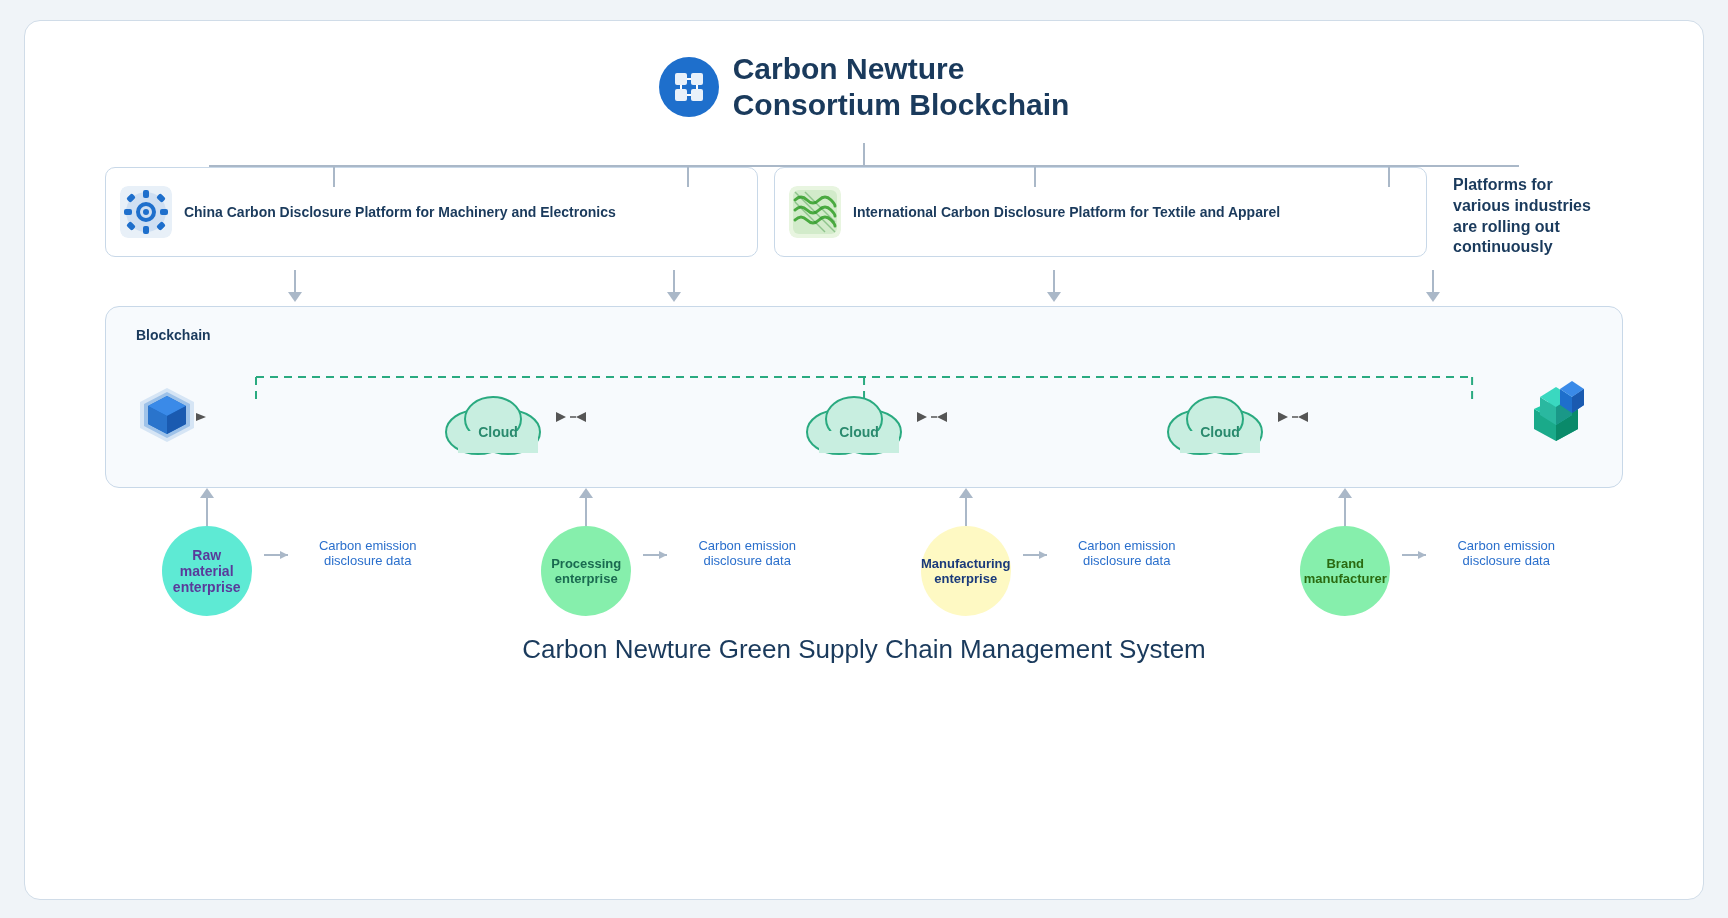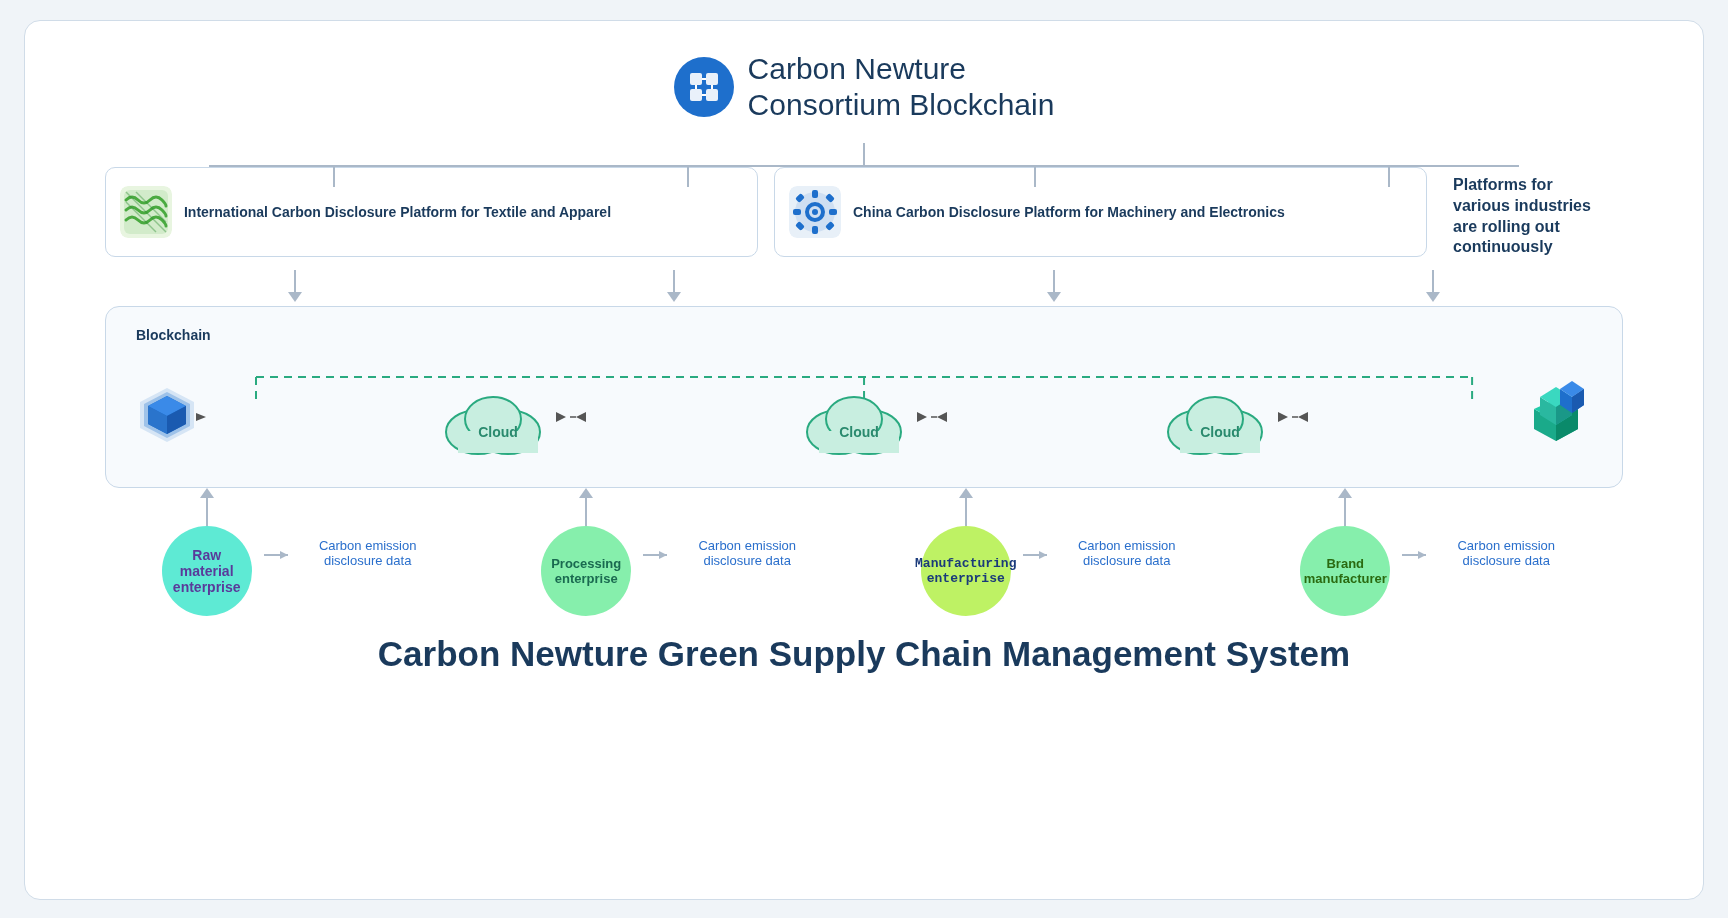--- a/index.html
+++ b/index.html
@@ -42,21 +42,21 @@
       display: flex;
       align-items: center;
       justify-content: center;
     }
     .header-icon svg {
       width: 36px;
       height: 36px;
     }
     .header-title {
       font-size: 30px;
-      font-weight: 400;
+      font-weight: 700;
       color: #1a3a5c;
       line-height: 1.2;
     }
 
     
     .platforms-row {
       display: flex;
       justify-content: space-between;
       align-items: flex-start;
       width: 95%;
@@ -152,22 +152,22 @@
     }
     .up-arrow-line {
       width: 2px;
       height: 28px;
       background: #aab8c8;
     }
 
     
     .footer-title {
       text-align: center;
-      font-size: 35px;
-      font-weight: 700;
+      font-size: 26px;
+      font-weight: 400;
       color: #1a3a5c;
       margin-top: 18px;
     }
   </style>
 </head>
 <body>
 
 <div class="main-container">
 
   <div class="header">
@@ -200,57 +200,57 @@
       <div style="position:absolute;left:63%;top:0;width:2px;height:22px;background:#aab8c8;"></div>
       <div style="position:absolute;left:90%;top:0;width:2px;height:22px;background:#aab8c8;"></div>
     </div>
   </div>
 
   <div class="platforms-row">
 
     <div class="platform-card">
       <div class="platform-card-icon">
         <svg width="52" height="52" viewBox="0 0 52 52">
-          <rect width="52" height="52" rx="8" fill="#e8f5e0"></rect>
-          <rect x="4" y="4" width="44" height="44" rx="6" fill="#5ab850" opacity="0.15"></rect>
-
-          <path d="M6 14 Q12 8 18 14 Q24 20 30 14 Q36 8 42 14 Q46 18 46 20" stroke="#4aaa40" stroke-width="3" fill="none" stroke-linecap="round"></path>
-          <path d="M6 24 Q12 18 18 24 Q24 30 30 24 Q36 18 42 24 Q46 28 46 30" stroke="#4aaa40" stroke-width="3" fill="none" stroke-linecap="round"></path>
-          <path d="M6 34 Q12 28 18 34 Q24 40 30 34 Q36 28 42 34 Q46 38 46 40" stroke="#4aaa40" stroke-width="3" fill="none" stroke-linecap="round"></path>
-
-          <line x1="6" y1="6" x2="46" y2="46" stroke="#2a8a30" stroke-width="1.5" opacity="0.4"></line>
-          <line x1="16" y1="6" x2="46" y2="36" stroke="#2a8a30" stroke-width="1.5" opacity="0.4"></line>
-          <line x1="6" y1="16" x2="36" y2="46" stroke="#2a8a30" stroke-width="1.5" opacity="0.4"></line>
-        </svg>
-      </div>
-      <div class="platform-card-text">International Carbon Disclosure Platform for Textile and Apparel</div>
-    </div>
-
-    <div class="platform-card">
-      <div class="platform-card-icon">
-        <svg width="52" height="52" viewBox="0 0 52 52">
           <rect width="52" height="52" rx="8" fill="#e8f0f8"></rect>
 
           <circle cx="26" cy="26" r="20" fill="#1e6fcc" opacity="0.12"></circle>
           <circle cx="26" cy="26" r="8" fill="none" stroke="#1e6fcc" stroke-width="4"></circle>
           <circle cx="26" cy="26" r="3" fill="#1e6fcc"></circle>
 
           <rect x="23" y="4" width="6" height="8" rx="2" fill="#1e6fcc"></rect>
           <rect x="23" y="40" width="6" height="8" rx="2" fill="#1e6fcc"></rect>
           <rect x="4" y="23" width="8" height="6" rx="2" fill="#1e6fcc"></rect>
           <rect x="40" y="23" width="8" height="6" rx="2" fill="#1e6fcc"></rect>
           <rect x="8" y="8" width="6" height="8" rx="2" fill="#1e6fcc" transform="rotate(45 11 12)"></rect>
           <rect x="38" y="8" width="6" height="8" rx="2" fill="#1e6fcc" transform="rotate(-45 41 12)"></rect>
           <rect x="8" y="36" width="6" height="8" rx="2" fill="#1e6fcc" transform="rotate(-45 11 40)"></rect>
           <rect x="38" y="36" width="6" height="8" rx="2" fill="#1e6fcc" transform="rotate(45 41 40)"></rect>
         </svg>
       </div>
       <div class="platform-card-text">China Carbon Disclosure Platform for Machinery and Electronics</div>
     </div>
 
+    <div class="platform-card">
+      <div class="platform-card-icon">
+        <svg width="52" height="52" viewBox="0 0 52 52">
+          <rect width="52" height="52" rx="8" fill="#e8f5e0"></rect>
+          <rect x="4" y="4" width="44" height="44" rx="6" fill="#5ab850" opacity="0.15"></rect>
+
+          <path d="M6 14 Q12 8 18 14 Q24 20 30 14 Q36 8 42 14 Q46 18 46 20" stroke="#4aaa40" stroke-width="3" fill="none" stroke-linecap="round"></path>
+          <path d="M6 24 Q12 18 18 24 Q24 30 30 24 Q36 18 42 24 Q46 28 46 30" stroke="#4aaa40" stroke-width="3" fill="none" stroke-linecap="round"></path>
+          <path d="M6 34 Q12 28 18 34 Q24 40 30 34 Q36 28 42 34 Q46 38 46 40" stroke="#4aaa40" stroke-width="3" fill="none" stroke-linecap="round"></path>
+
+          <line x1="6" y1="6" x2="46" y2="46" stroke="#2a8a30" stroke-width="1.5" opacity="0.4"></line>
+          <line x1="16" y1="6" x2="46" y2="36" stroke="#2a8a30" stroke-width="1.5" opacity="0.4"></line>
+          <line x1="6" y1="16" x2="36" y2="46" stroke="#2a8a30" stroke-width="1.5" opacity="0.4"></line>
+        </svg>
+      </div>
+      <div class="platform-card-text">International Carbon Disclosure Platform for Textile and Apparel</div>
+    </div>
+
 
     <div class="platform-rolling">
       <div class="platform-card-text" style="font-size:16px;">Platforms for various industries are rolling out continuously</div>
     </div>
   </div>
 
   <div style="display:flex;justify-content:space-between;width:95%;margin:4px auto;">
     <div style="flex:1;display:flex;justify-content:center;">
       <div class="down-arrow">
         <div class="down-arrow-line"></div>
@@ -433,21 +433,21 @@
       </div>
     </div>
 
     <div style="display:flex;flex-direction:column;align-items:center;gap:4px;">
       <div style="display:flex;align-items:flex-start;gap:12px;">
         <div style="display:flex;flex-direction:column;align-items:center;">
           <div class="up-arrow">
             <div class="up-arrow-head"></div>
             <div class="up-arrow-line"></div>
           </div>
-          <div style="width:90px;height:90px;border-radius:50%;background:#bef264;display:flex;align-items:center;justify-content:center;text-align:center;font-size:13px;font-weight:600;color:#1a3a7a;padding:8px;font-family:Liberation Mono, monospace;">
+          <div style="width:90px;height:90px;border-radius:50%;background:#fef9c3;display:flex;align-items:center;justify-content:center;text-align:center;font-size:13px;font-weight:600;color:#1a3a7a;padding:8px;">
             <span>Manufacturing enterprise</span>
           </div>
         </div>
         <div style="display:flex;align-items:center;margin-top:60px;">
           <svg width="32" height="14" style="margin-right:0">
               <line x1="0" y1="7" x2="24" y2="7" stroke="#aab8c8" stroke-width="2"></line>
               <polygon points="24,7 16,3 16,11" fill="#aab8c8"></polygon>
             </svg>
         </div>
         <div style="display:flex;flex-direction:column;align-items:center;margin-top:50px;">

